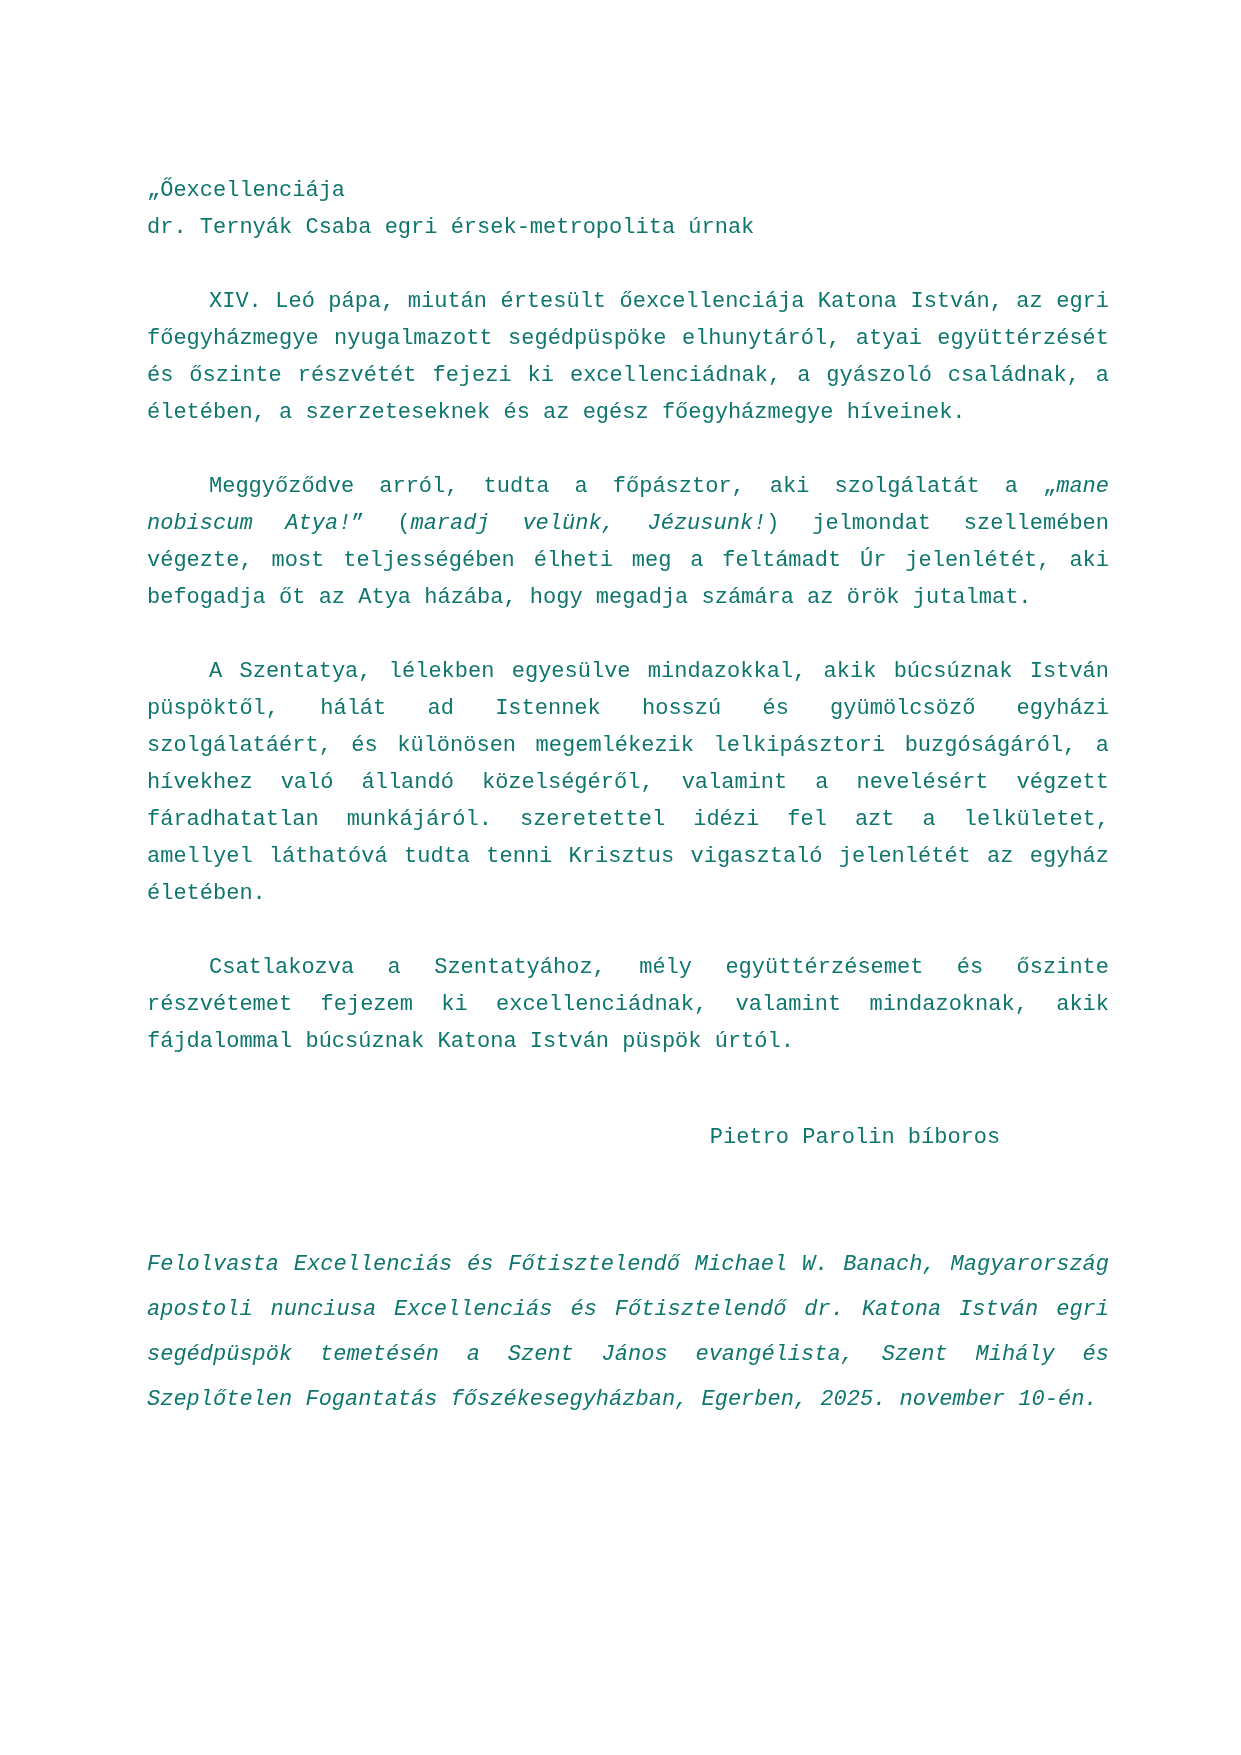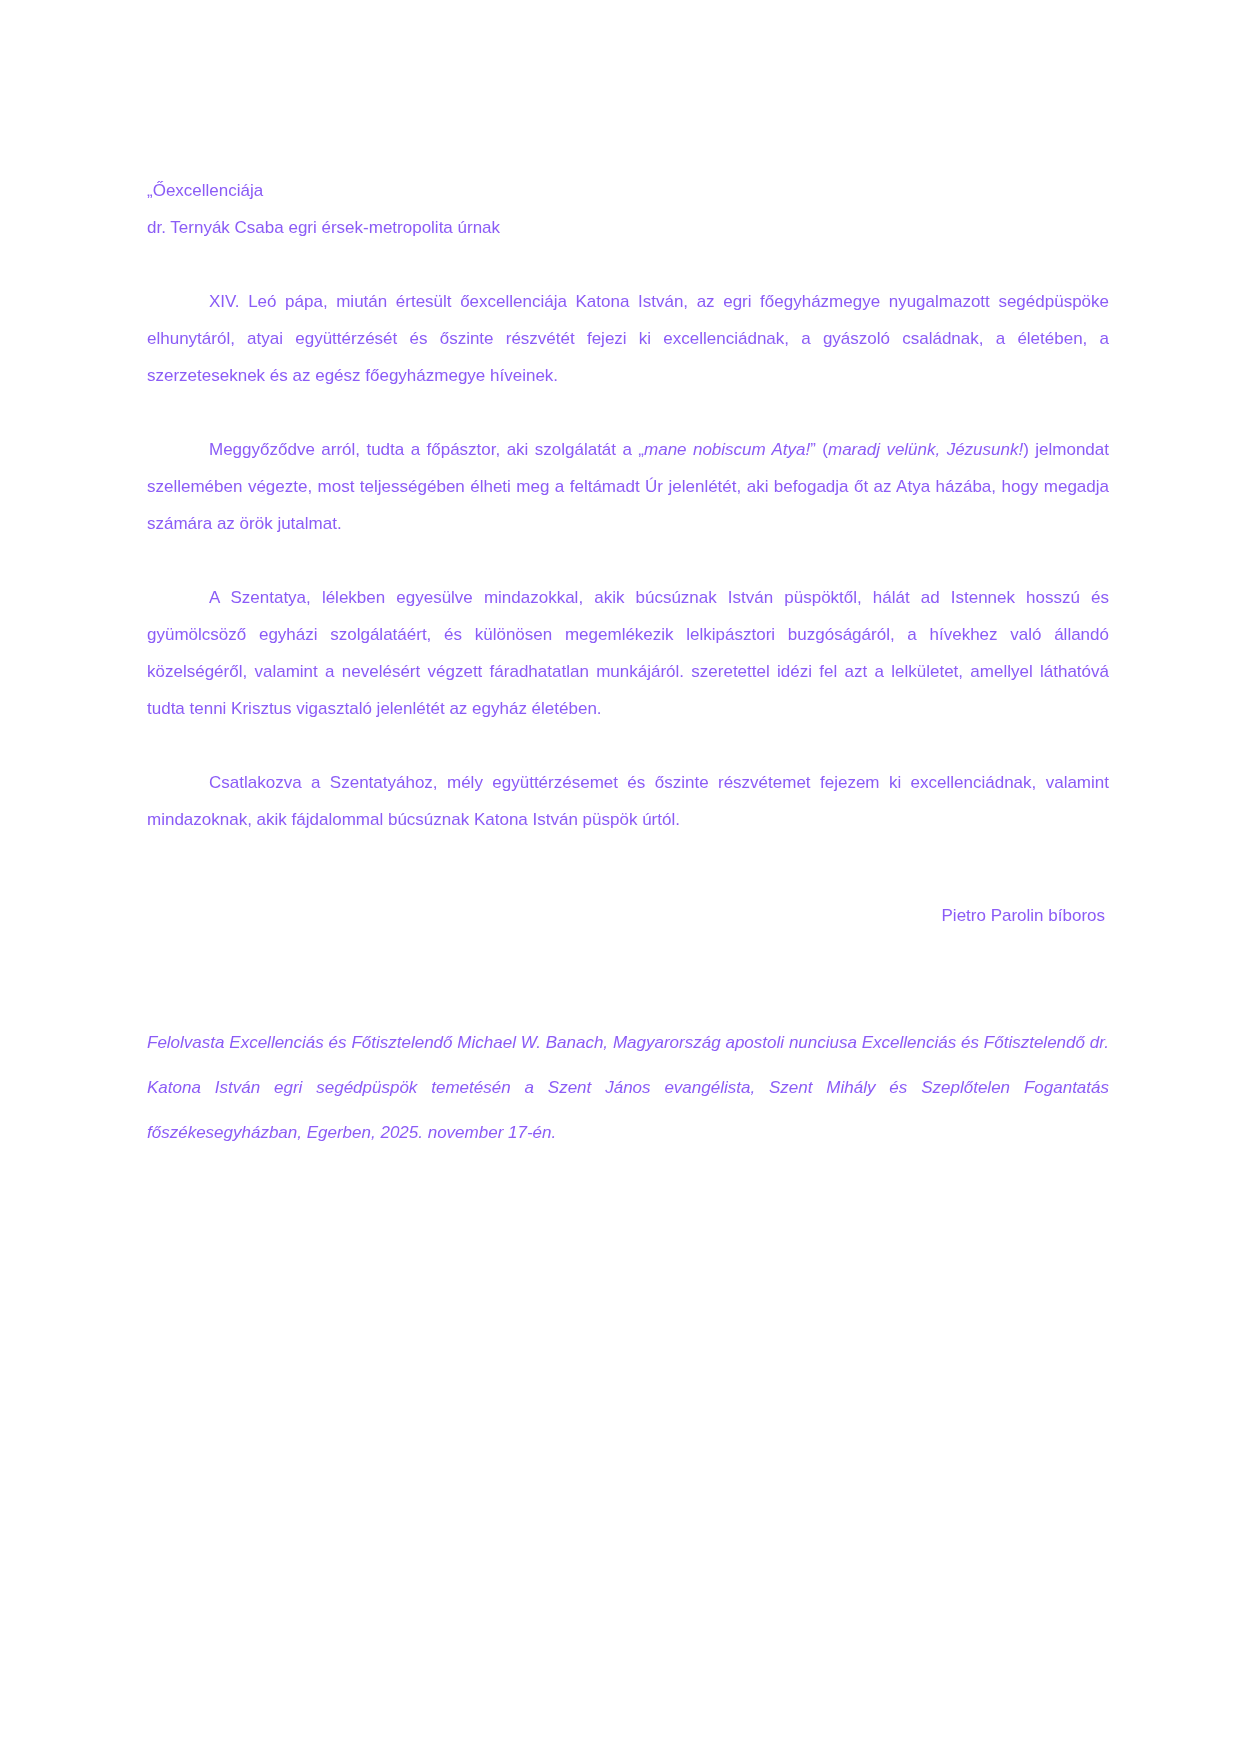--- a/index.html
+++ b/index.html
@@ -6,23 +6,23 @@
     margin: 0;
     padding: 0;
     background: #ffffff;
   }
   .page {
     position: relative;
     width: 1241px;
     height: 1755px;
     background: #ffffff;
     overflow: hidden;
-    font-family: Liberation Sans, sans-serif;
-    color: #8b5cf6;
-    font-size: 17px;
+    font-family: Liberation Mono, monospace;
+    color: #0f766e;
+    font-size: 22px;
     line-height: 37px;
   }
   .content {
     position: absolute;
     left: 147px;
     top: 172px;
     width: 962px;
   }
   .recipient p {
     margin: 0;
@@ -36,21 +36,21 @@
   .body-para.no-gap {
     margin-top: 0;
   }
   .italic {
     font-style: italic;
   }
   .signature {
     margin-top: 57px;
     margin-left: 458px;
     width: 500px;
-    text-align: right;
+    text-align: center;
     line-height: 41px;
   }
   .signature div {
     margin: 0;
   }
   .reading-note {
     margin: 84px 0 0 0;
     text-align: justify;
     text-indent: 0;
     font-style: italic;
@@ -74,16 +74,16 @@
 
     <p class="body-para">A Szentatya, lélekben egyesülve mindazokkal, akik búcsúznak István püspöktől, hálát ad Istennek hosszú és gyümölcsöző egyházi szolgálatáért, és különösen megemlékezik lelkipásztori buzgóságáról, a hívekhez való állandó közelségéről, valamint a nevelésért végzett fáradhatatlan munkájáról. szeretettel idézi fel azt a lelkületet, amellyel láthatóvá tudta tenni Krisztus vigasztaló jelenlétét az egyház életében.</p>
 
 
     <p class="body-para">Csatlakozva a Szentatyához, mély együttérzésemet és őszinte részvétemet fejezem ki excellenciádnak, valamint mindazoknak, akik fájdalommal búcsúznak Katona István püspök úrtól.</p>
 
     <div class="signature">
       <div>Pietro Parolin bíboros</div>
     </div>
 
-    <p class="reading-note">Felolvasta Excellenciás és Főtisztelendő Michael W. Banach, Magyarország apostoli nunciusa Excellenciás és Főtisztelendő dr. Katona István egri segédpüspök temetésén a Szent János evangélista, Szent Mihály és Szeplőtelen Fogantatás főszékesegyházban, Egerben, 2025. november 17-én.</p>
+    <p class="reading-note">Felolvasta Excellenciás és Főtisztelendő Michael W. Banach, Magyarország apostoli nunciusa Excellenciás és Főtisztelendő dr. Katona István egri segédpüspök temetésén a Szent János evangélista, Szent Mihály és Szeplőtelen Fogantatás főszékesegyházban, Egerben, 2025. november 10-én.</p>
 
   </div>
 </div>
 
 </body></html>

